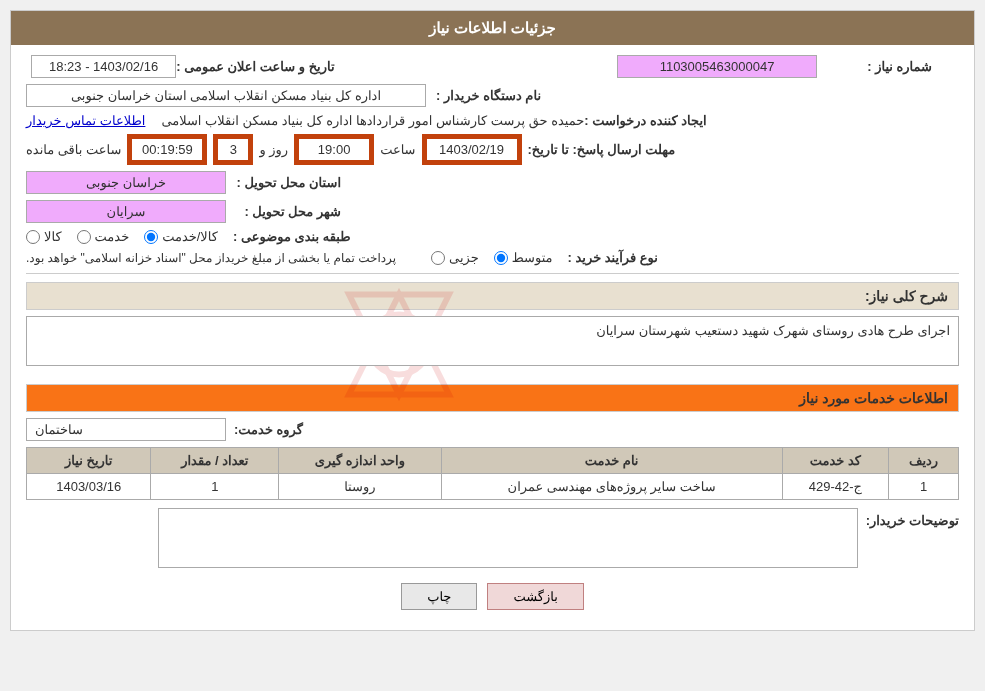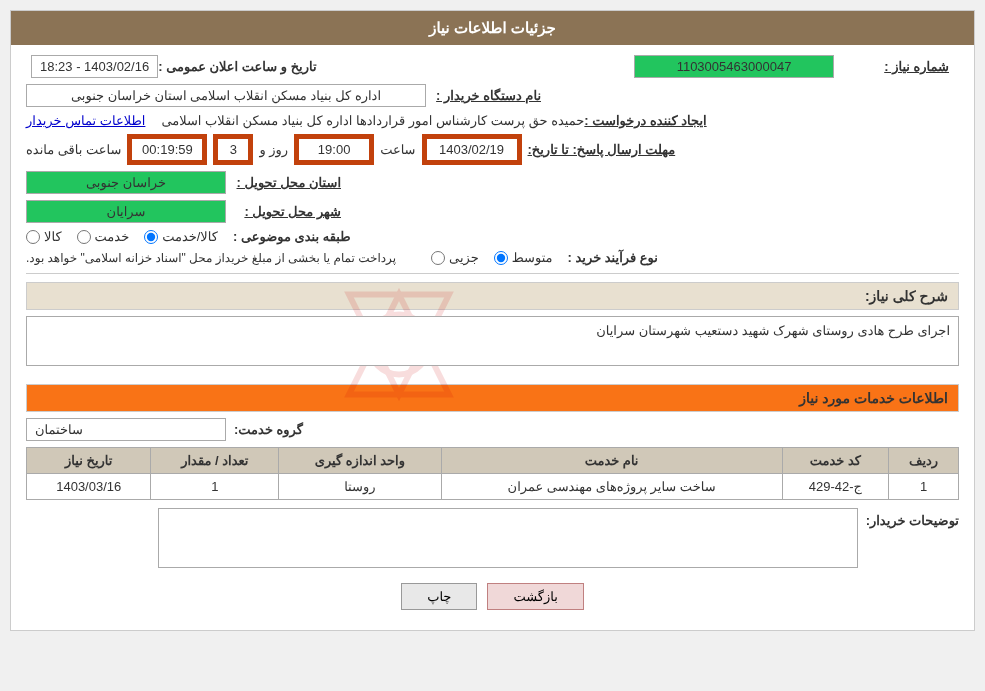--- a/index.html
+++ b/index.html
@@ -33,50 +33,49 @@
     }
     .info-row {
       display: flex;
       align-items: center;
       margin-bottom: 6px;
       justify-content: flex-end;
     }
     .label {
       font-weight: bold;
       white-space: nowrap;
-      margin-right: 5px;
+      margin-right: 22px;
       min-width: 120px;
       text-align: right;
       padding-right: 5px;
-      text-decoration: underline;
     }
     .value-box {
       border: 1px solid #aaa;
-      background: #22c55e;
+      background: #f0abfc;
       padding: 3px 6px;
       min-width: 150px;
       text-align: center;
     }
     .value-box-wide {
       border: 1px solid #aaa;
       background: #fff;
       padding: 3px 6px;
       min-width: 400px;
       text-align: center;
     }
     .announce-label {
       font-weight: bold;
       white-space: nowrap;
       margin-right: 5px;
       padding-right: 5px;
     }
     .date-time-box {
       border: 1px solid #aaa;
       background: #fff;
-      padding: 3px 8px;
+      padding: 3px 17px;
       margin-left: 5px;
     }
     .contact-row {
       display: flex;
       align-items: center;
       justify-content: flex-end;
       margin-bottom: 6px;
     }
     .contact-link {
       color: #0000cc;

